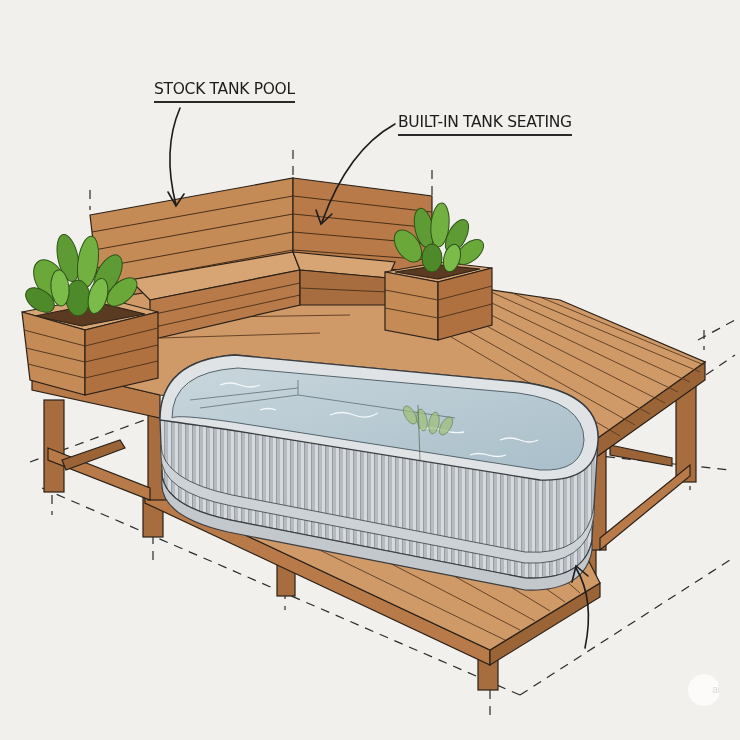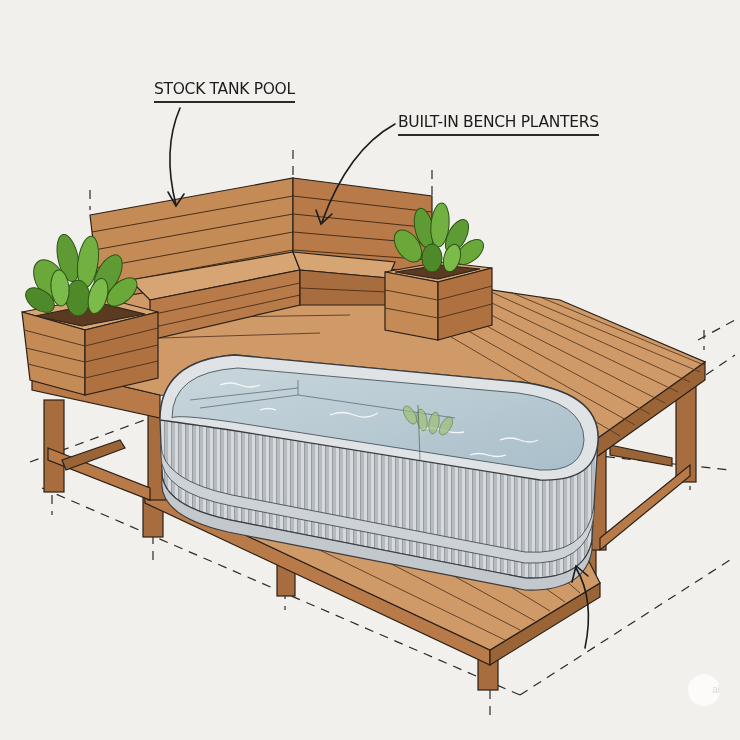--- a/index.html
+++ b/index.html
@@ -242,16 +242,16 @@
       <path d="M180,108 Q162,150 176,205"></path>
       <path d="M168,192 L176,206 L184,194"></path>
       <path d="M395,124 Q348,150 322,222"></path>
       <path d="M316,210 L321,224 L332,214"></path>
       <path d="M585,648 Q595,600 576,568"></path>
       <path d="M572,582 L576,566 L588,576"></path>
     </g>
   </svg>
 
   <div class="callout" style="left:154px; top:80px;">STOCK TANK POOL</div>
-  <div class="callout" style="left:398px; top:113px;">BUILT-IN BENCH PLANTERS</div>
+  <div class="callout" style="left:398px; top:113px;">BUILT-IN TANK SEATING</div>
 
   <div class="watermark">ai</div>
 </div>
 
 </body></html>

